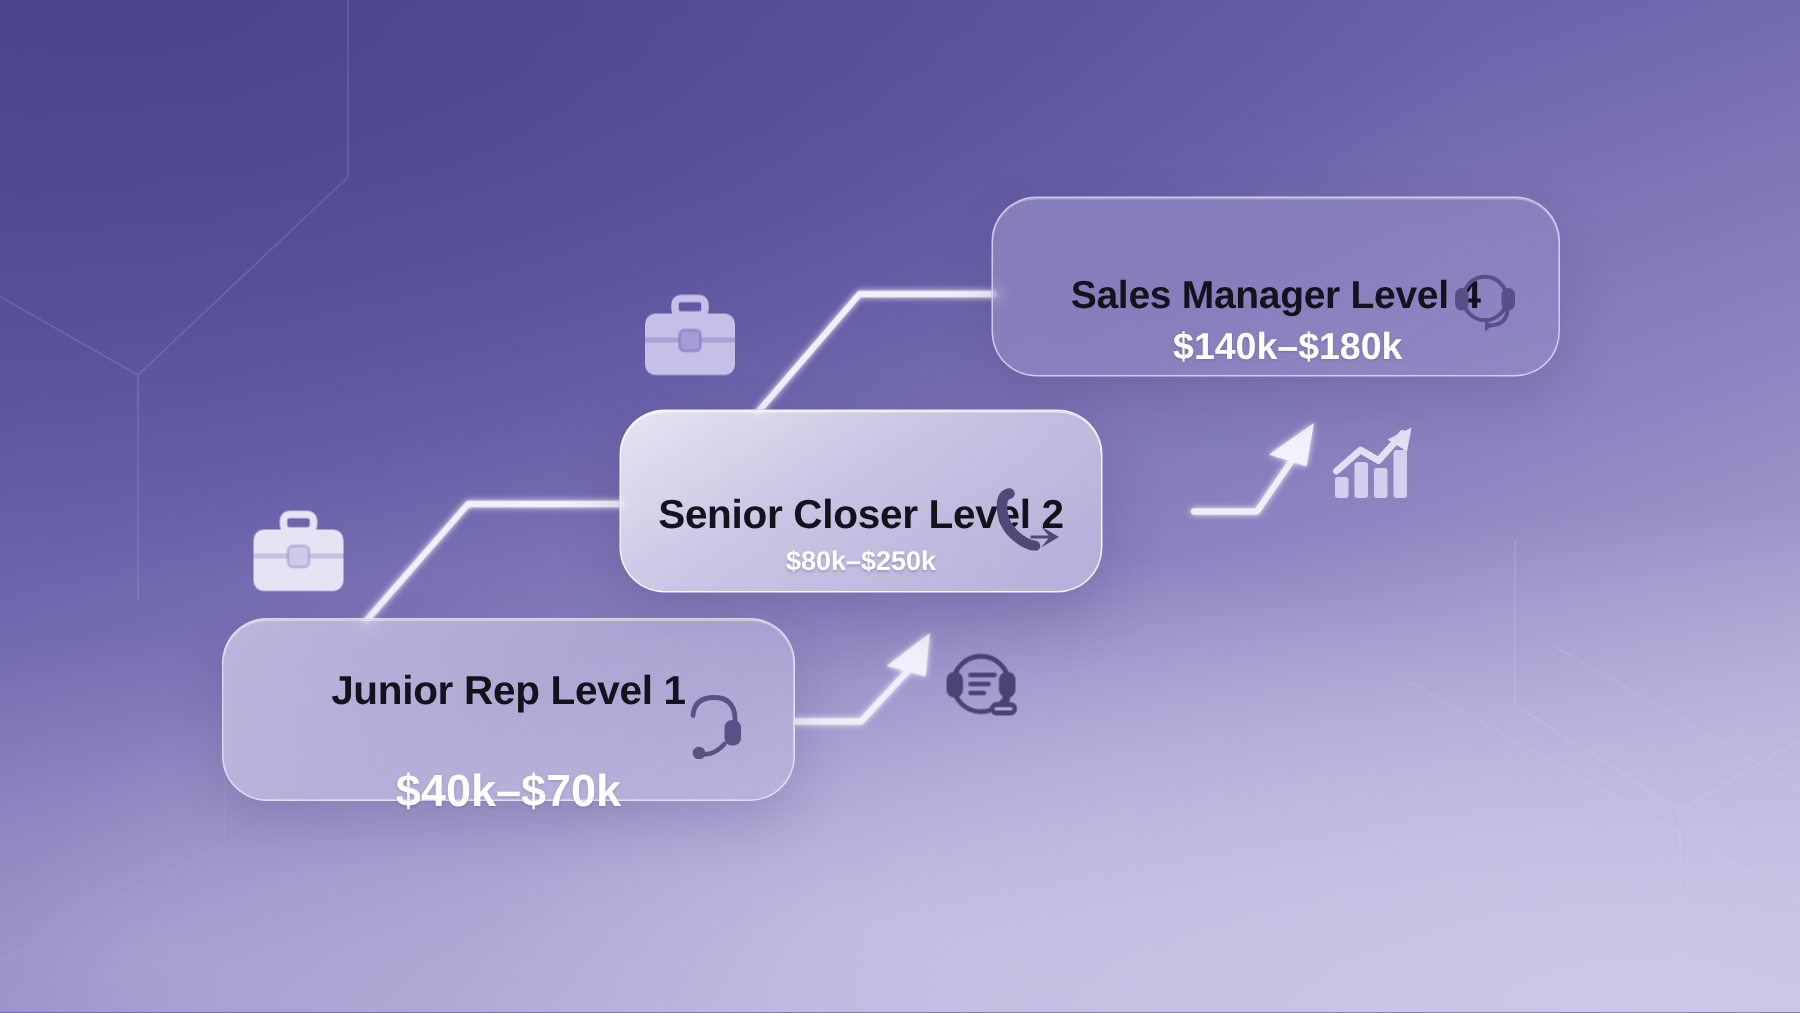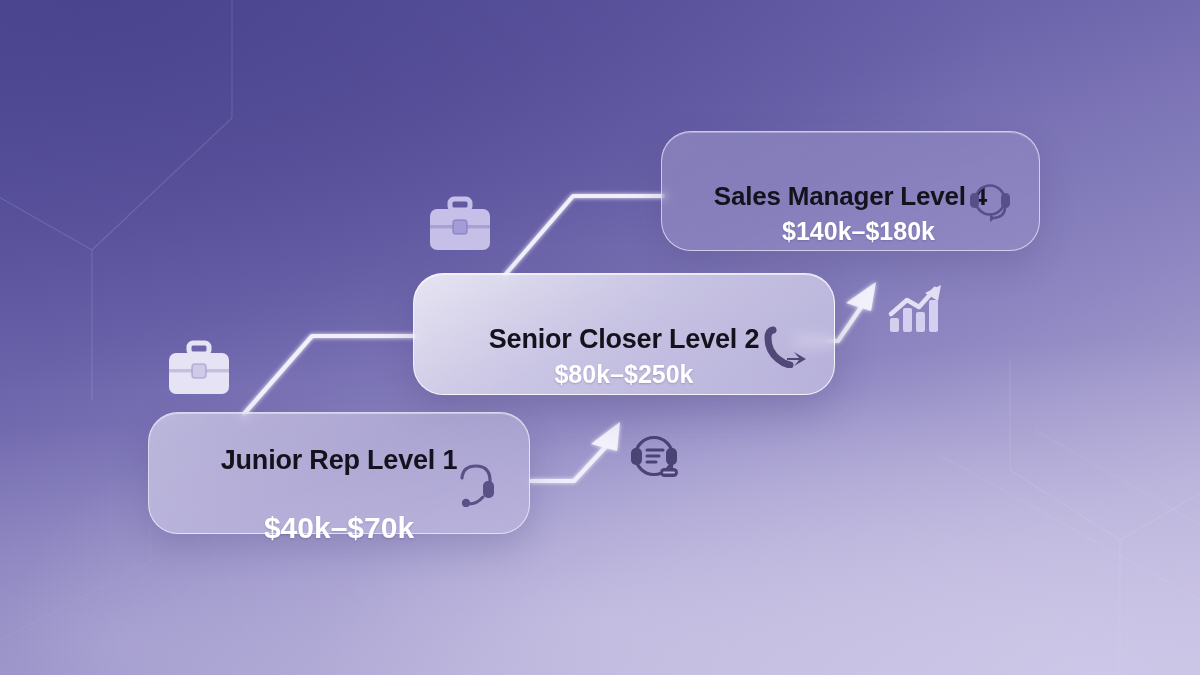--- a/index.html
+++ b/index.html
@@ -60,28 +60,28 @@
     box-shadow:0 14px 34px rgba(58,50,104,.18), inset 0 1px 0 rgba(255,255,255,.42);
     backdrop-filter:blur(6px);
     gap:30px;
   }
   #card-1 .title{font-size:27px;margin-bottom:5px;}
   #card-1 .salary{font-size:30px;}
   #card-1 .card-icon{right:26px;bottom:22px;}
 
   
   #card-2{
-    left:413px;top:273px;width:422px;height:122px;
+    left:413px;top:273px;width:322px;height:122px;
     background:linear-gradient(150deg, rgba(249,248,253,.88) 0%, rgba(232,229,246,.70) 45%, rgba(212,207,236,.56) 100%);
     border:1.6px solid rgba(250,249,254,.85);
     box-shadow:0 16px 38px rgba(58,50,104,.22), inset 0 1px 0 rgba(255,255,255,.6);
     backdrop-filter:blur(7px);
   }
   #card-2 .title{font-size:27px;margin-bottom:5px;}
-  #card-2 .salary{font-size:25px;}
+  #card-2 .salary{font-size:18px;}
   #card-2 .card-icon{right:26px;bottom:22px;}
 
   
   #card-4{
     left:661px;top:131px;width:379px;height:120px;
     background:linear-gradient(150deg, rgba(214,209,238,.30) 0%, rgba(196,190,228,.20) 50%, rgba(186,180,222,.16) 100%);
     border:1.8px solid rgba(226,223,247,.80);
     box-shadow:0 14px 34px rgba(52,45,96,.17), inset 0 1px 0 rgba(255,255,255,.30);
     backdrop-filter:blur(5px);
   }

